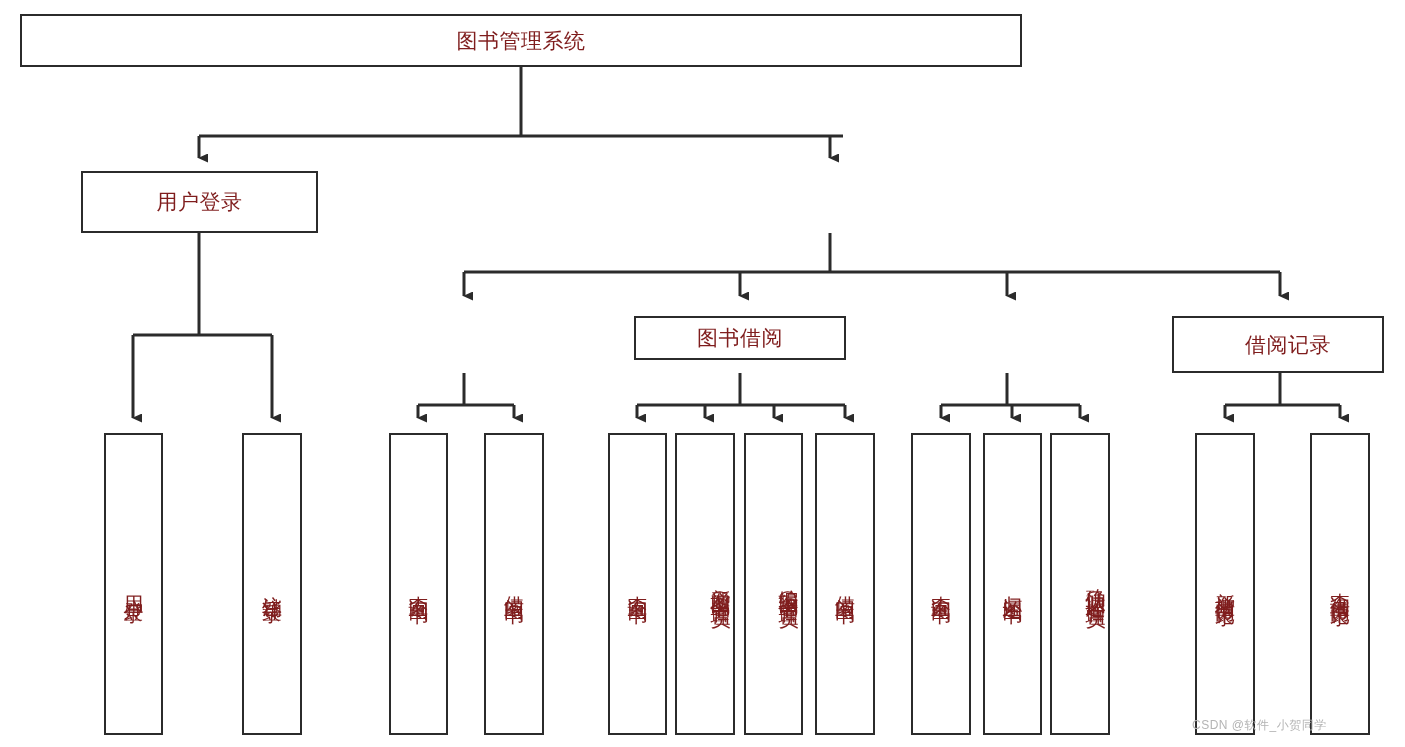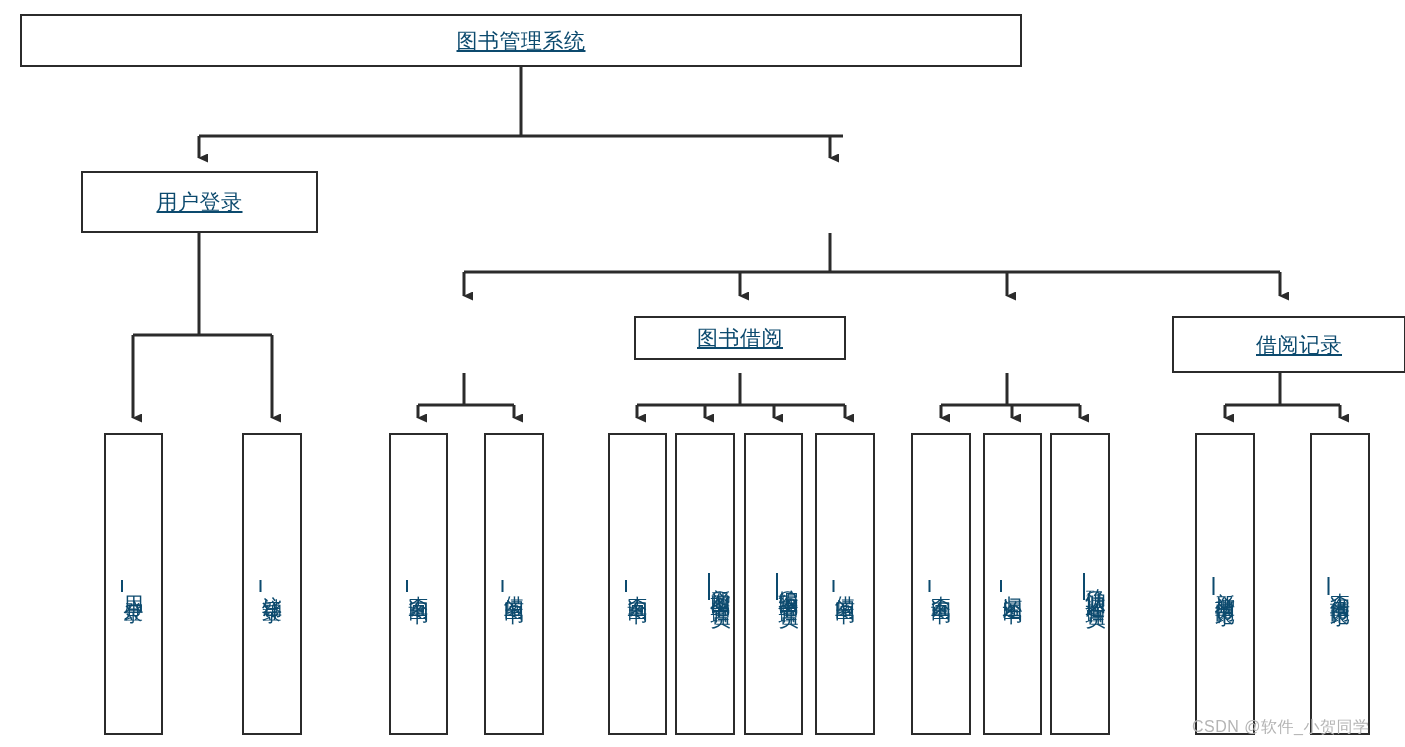--- a/index.html
+++ b/index.html
@@ -28,23 +28,22 @@
     pointer-events: none;
   }
   .node {
     position: absolute;
     box-sizing: border-box;
     background: #ffffff;
     border: 2.5px solid #2b2b2b;
     display: flex;
     align-items: center;
     justify-content: center;
-    color: #0c4a6e;
+    color: #7f1d1d;
     z-index: 2;
-    text-decoration: underline;
   }
   .node-h {
     font-size: 21px;
     letter-spacing: 0.5px;
     line-height: 1.2;
   }
   .node-v {
     writing-mode: vertical-rl;
     text-orientation: upright;
     font-size: 20px;
@@ -53,21 +52,21 @@
     padding-top: 4px;
     align-items: flex-start;
     justify-content: center;
     white-space: nowrap;
   }
   .node-v.center-align {
     align-items: center;
   }
   .watermark {
     position: absolute;
-    font-size: 16px;
+    font-size: 12px;
     color: #b4b4b4;
     letter-spacing: 0.5px;
     z-index: 5;
     white-space: nowrap;
     pointer-events: none;
   }
 </style>
 </head>
 <body>
 
@@ -128,21 +127,21 @@
     <span>图书管理系统</span>
   </div>
 
   <div class="node node-h" style="left:81px; top:171px; width:237px; height:62px;">
     <span>用户登录</span>
   </div>
 
   <div class="node node-h" style="left:634px; top:316px; width:212px; height:44px;">
     <span>图书借阅</span>
   </div>
-  <div class="node node-h" style="left:1172px; top:316px; width:234px; height:57px;padding-left:20px;">
+  <div class="node node-h" style="left:1172px; top:316px; width:212px; height:57px;padding-left:20px;">
     <span>借阅记录</span>
   </div>
 
   <div class="node node-v center-align" style="left:104px; top:433px; width:59px; height:302px;">
     <span>用户登录</span>
   </div>
   <div class="node node-v center-align" style="left:242px; top:433px; width:60px; height:302px;">
     <span>注销登录</span>
   </div>
 

